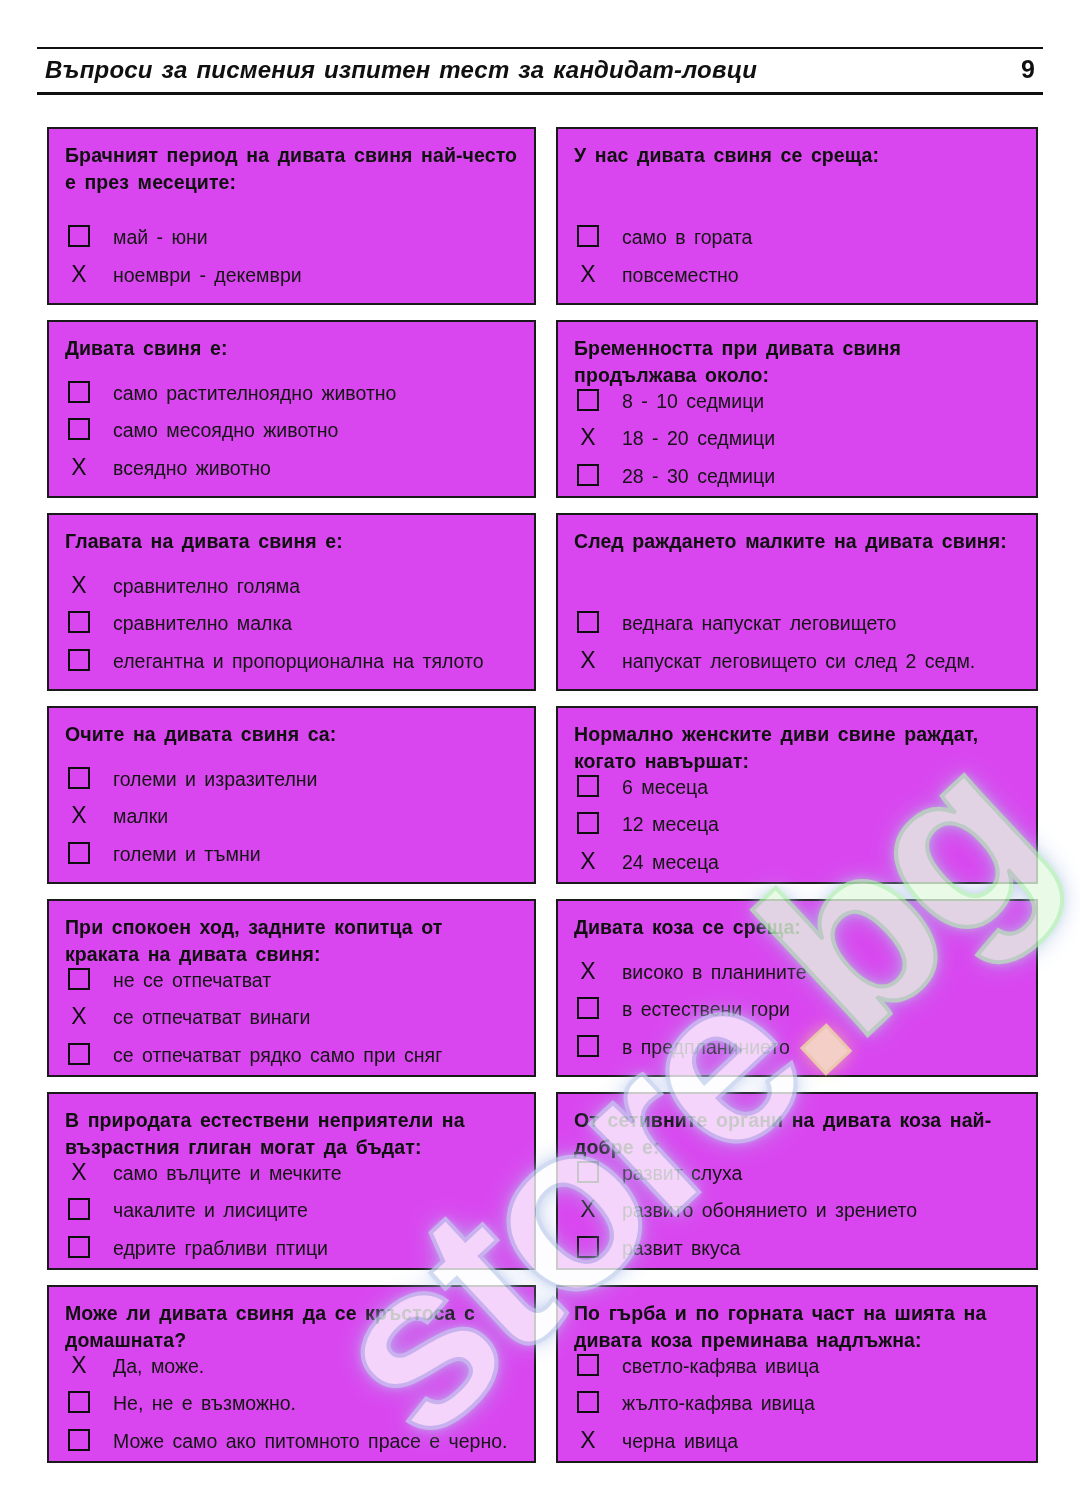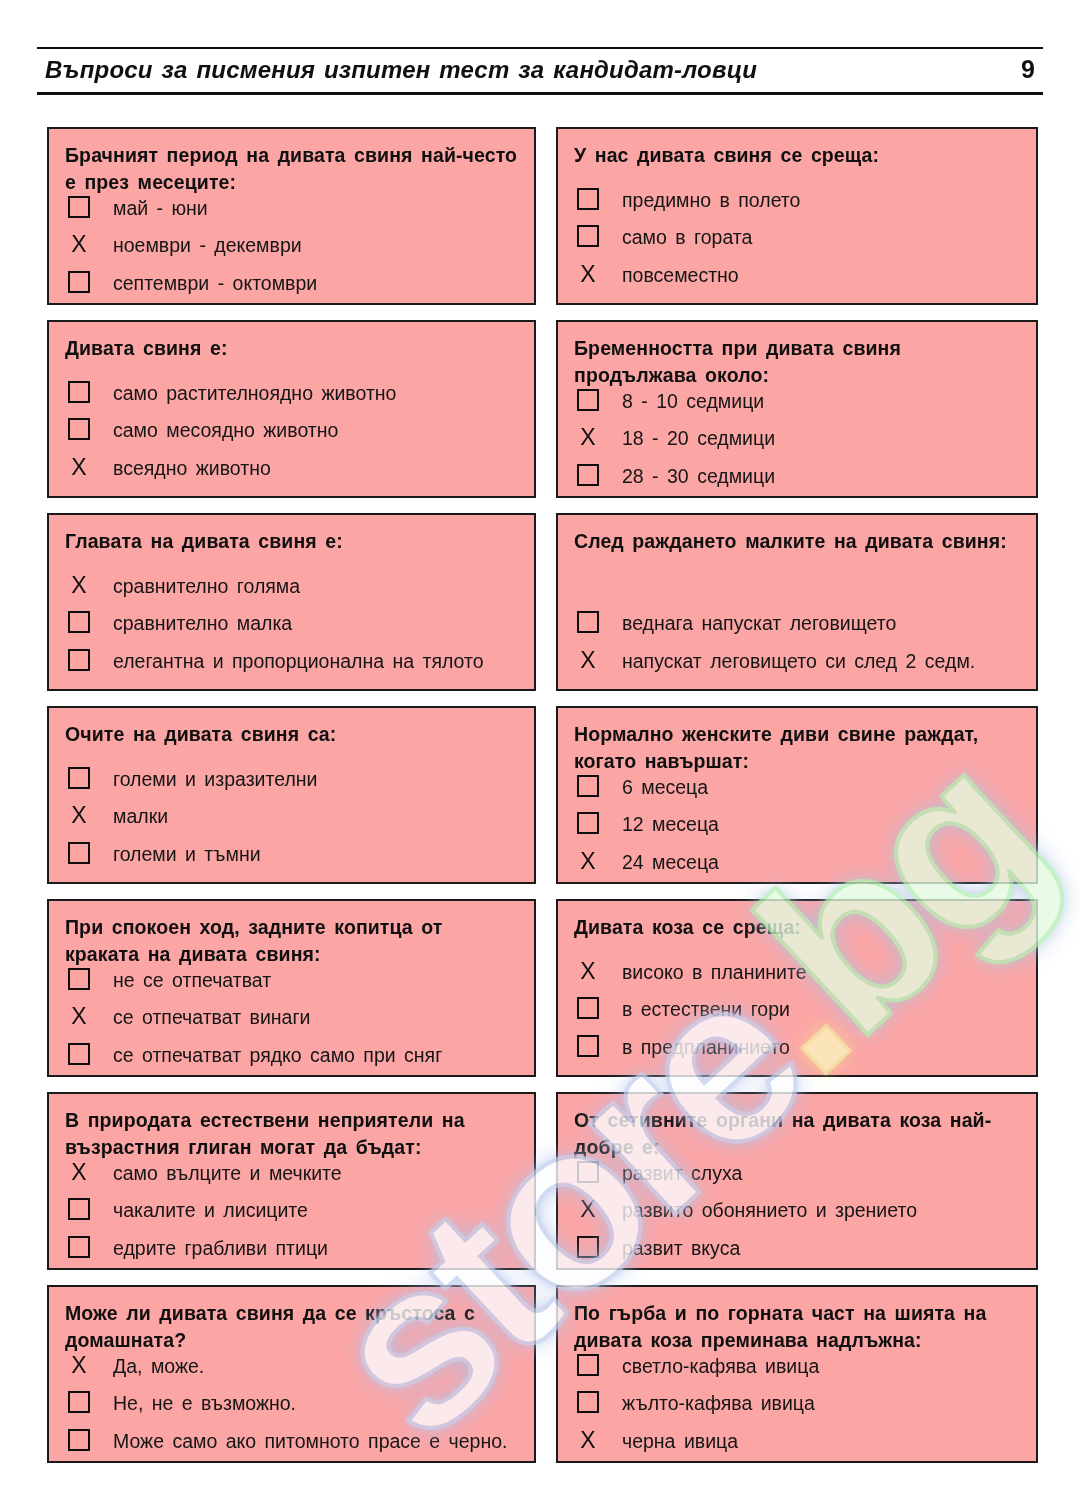--- a/index.html
+++ b/index.html
@@ -18,21 +18,21 @@
     font-size:24px;font-weight:bold;font-style:italic;letter-spacing:0.2px;word-spacing:2px;
   }
   .header .pageno{font-size:25px;font-weight:bold;}
   
   .grid{
     position:absolute;left:47px;top:127px;width:991px;
     display:grid;grid-template-columns:489px 482px;column-gap:20px;
     grid-auto-rows:178px;row-gap:15px;
   }
   .qbox{
-    border:2.5px solid #1a1a1a;background:#fca5a5;
+    border:2.5px solid #1a1a1a;background:#d946ef;
     box-sizing:border-box;padding:13px 16px 13px 16px;
     display:flex;flex-direction:column;
   }
   .qtext{
     margin:0;font-size:19.5px;font-weight:bold;line-height:1.38;
     word-spacing:3px;letter-spacing:0.1px;
   }
   .opts{margin-top:auto;display:flex;flex-direction:column;gap:13px;padding-bottom:3px;}
   .option{display:flex;align-items:flex-start;}
   .opt-cell{
@@ -83,42 +83,30 @@
               <span class="opt-mark" data-mark=""></span>
             </span>
           <span class="opt-label">май - юни</span>
         </div>
         <div class="option">
           <span class="opt-cell">
               <span class="opt-mark" data-mark="X">X</span>
             </span>
           <span class="opt-label">ноември - декември</span>
         </div>
-        <div class="option">
-          <span class="opt-cell">
-              <span class="opt-mark" data-mark=""></span>
-            </span>
-          <span class="opt-label">септември - октомври</span>
-        </div>
       </div>
     </section>
 
     <section class="qbox">
       <h2 class="qtext">У нас дивата свиня се среща:</h2>
       <div class="opts">
         <div class="option">
           <span class="opt-cell">
               <span class="opt-mark" data-mark=""></span>
             </span>
-          <span class="opt-label">предимно в полето</span>
-        </div>
-        <div class="option">
-          <span class="opt-cell">
-              <span class="opt-mark" data-mark=""></span>
-            </span>
           <span class="opt-label">само в гората</span>
         </div>
         <div class="option">
           <span class="opt-cell">
               <span class="opt-mark" data-mark="X">X</span>
             </span>
           <span class="opt-label">повсеместно</span>
         </div>
       </div>
     </section>

